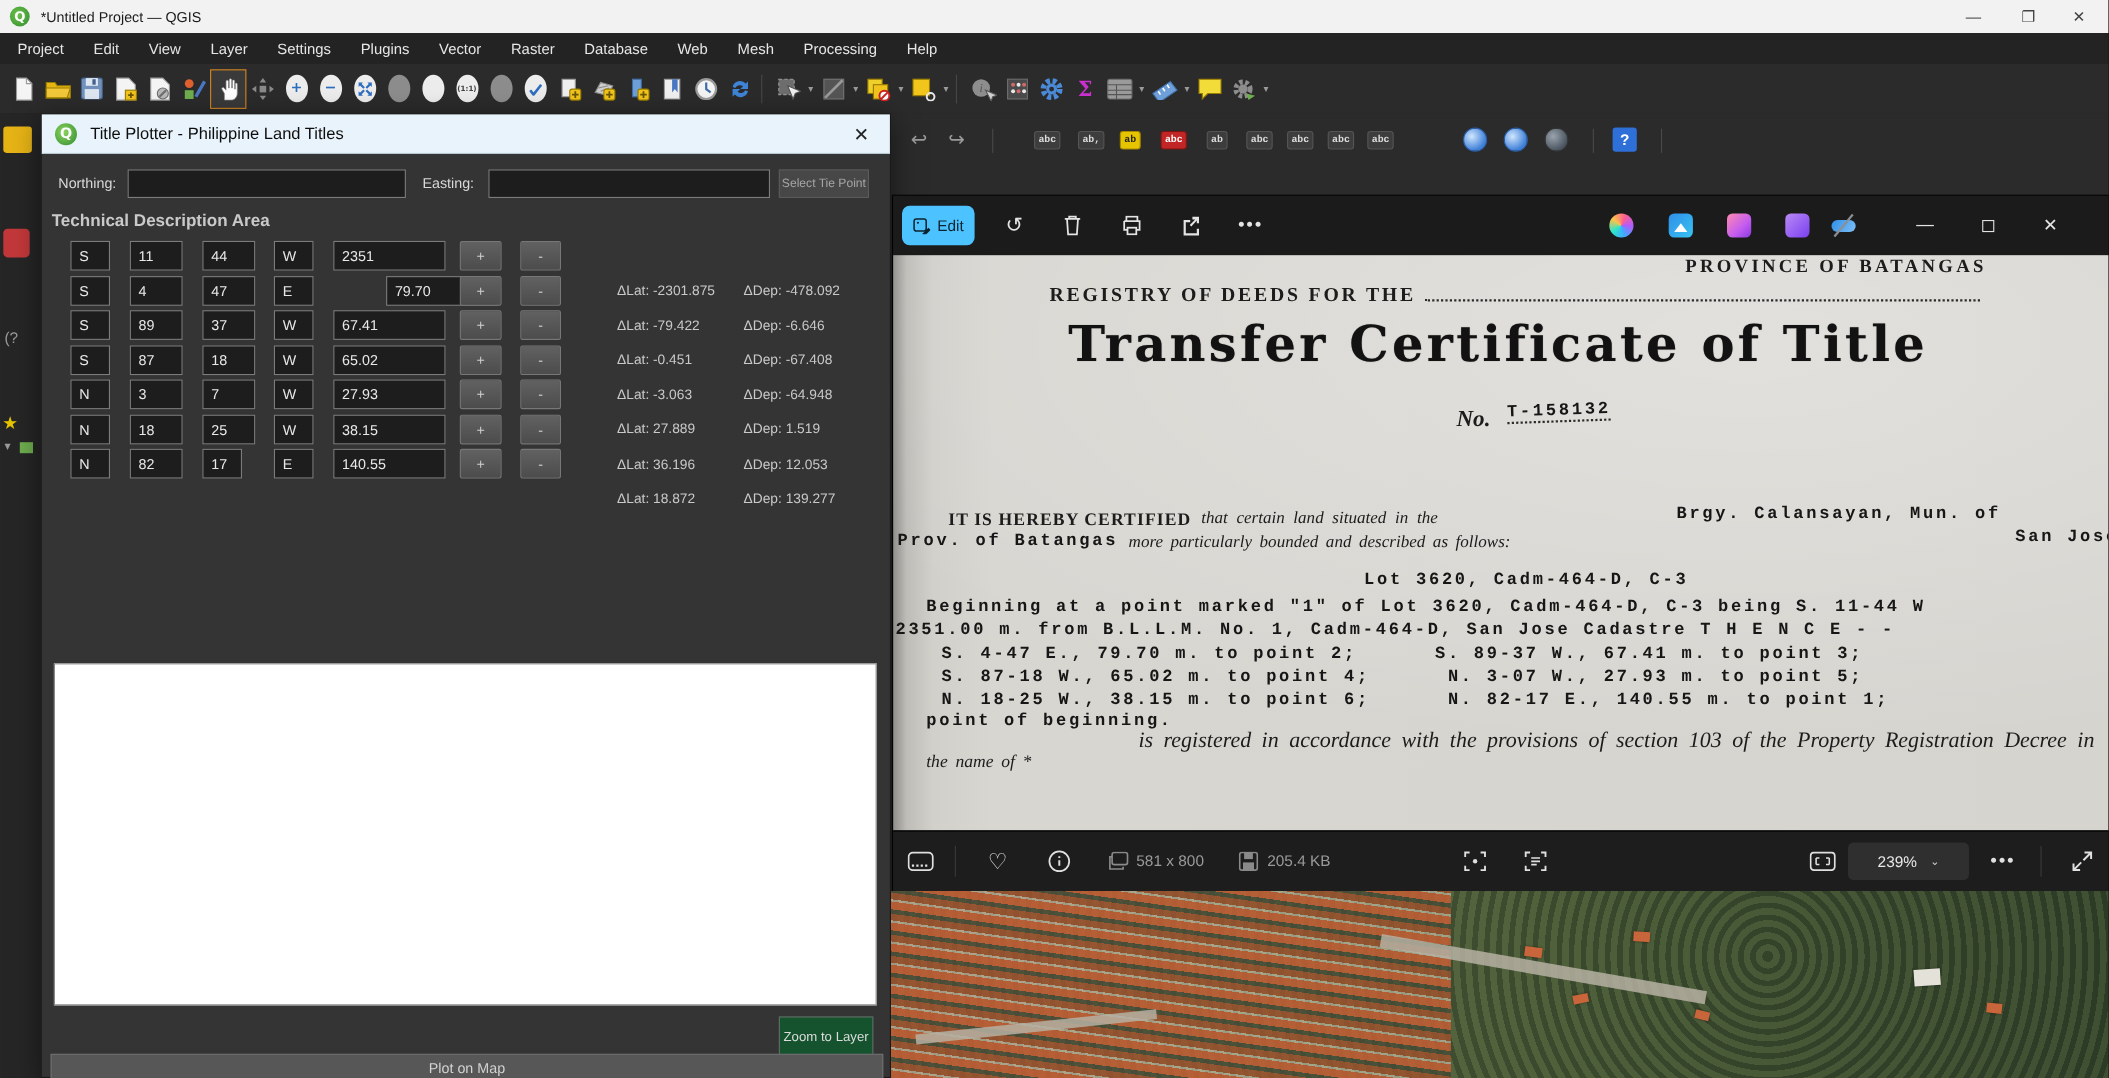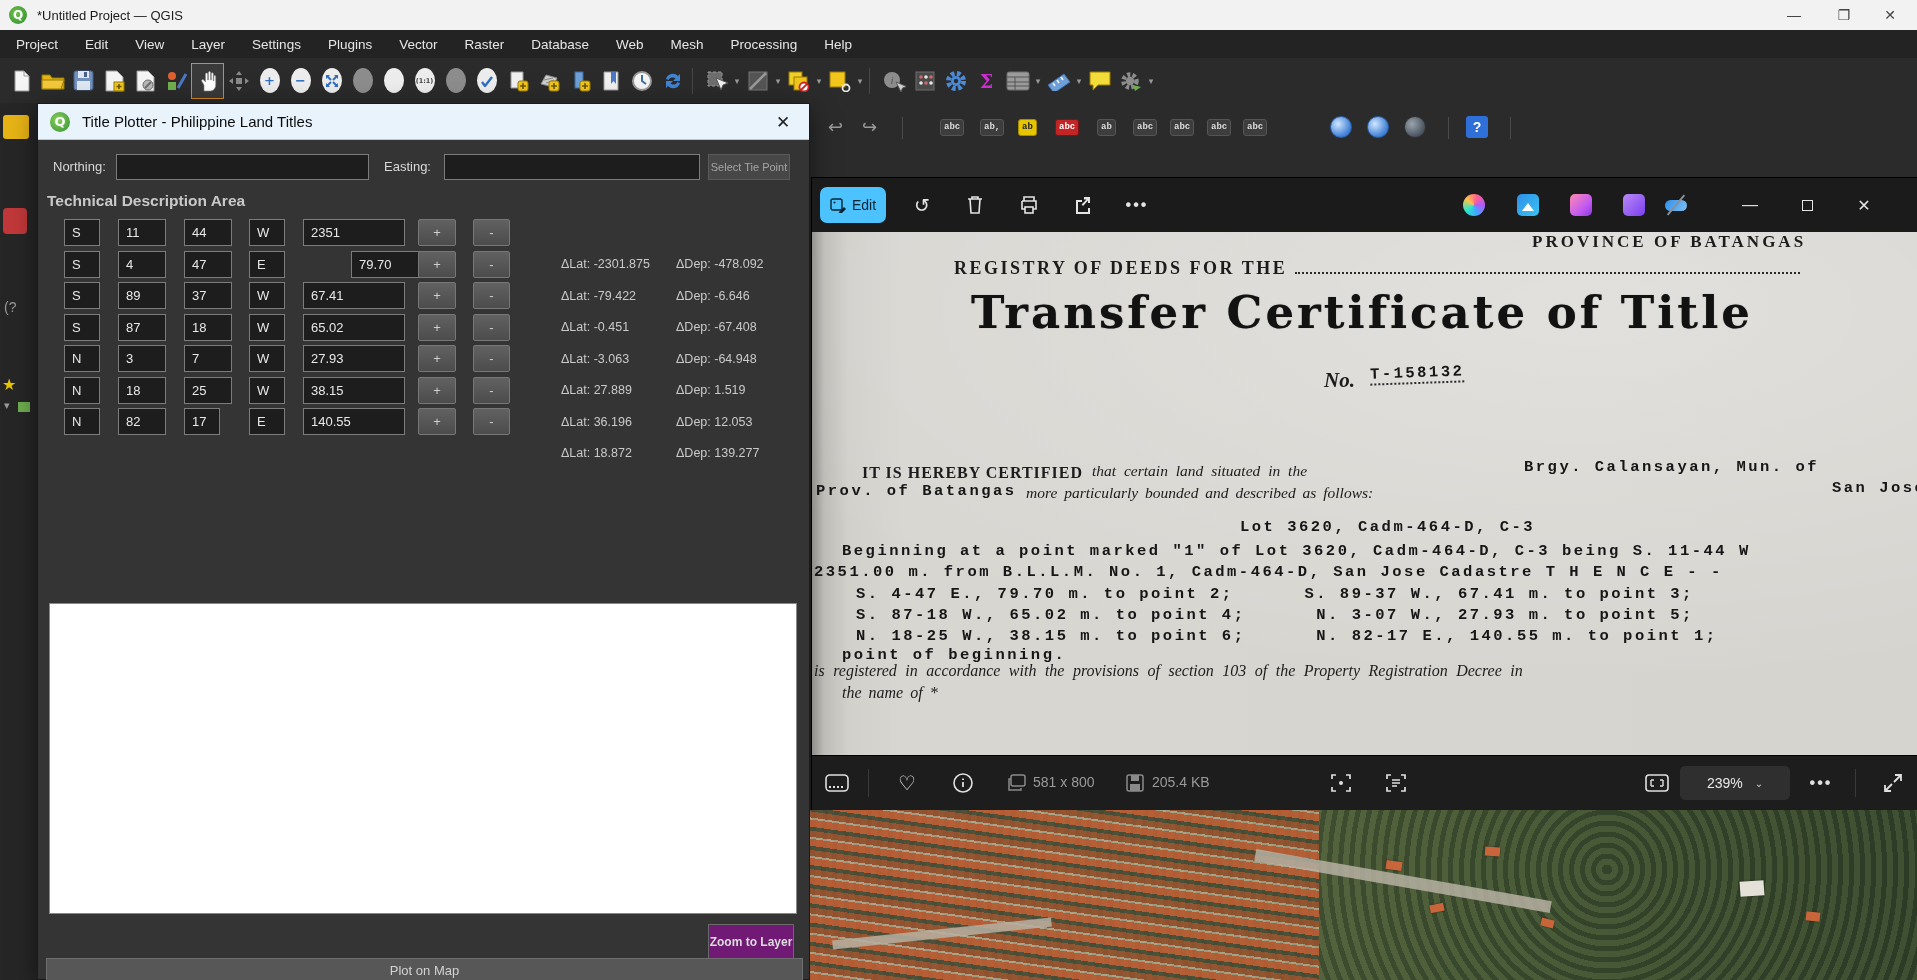--- a/index.html
+++ b/index.html
@@ -60,22 +60,22 @@
   .tiebtn{position:absolute;left:670px;top:50px;width:82px;height:26px;background:#474747;border:1px solid #5a5a5a;
           color:#a5a5a5;font-size:11px;display:flex;align-items:center;justify-content:center;}
   .dheading{position:absolute;left:9px;top:88px;font-size:15.5px;font-weight:700;color:#c9c9c9;}
   .trow{position:absolute;left:0;width:773px;height:27px;}
   .cell{position:absolute;top:0;height:27px;background:#1d1d1d;border:1px solid #7c7c7c;color:#e8e8e8;
         font-size:13px;line-height:25px;padding-left:7px;}
   .rbtn{position:absolute;top:0;height:27px;background:linear-gradient(#616161,#4c4c4c);border:1px solid #777;
         border-radius:2px;color:#cfcfcf;font-size:13px;display:flex;align-items:center;justify-content:center;}
   .dtext{position:absolute;top:0;height:27px;line-height:27px;color:#c9c9c9;font-size:12.5px;margin-top:32px;}
   .plotarea{position:absolute;left:11px;top:499px;width:748px;height:311px;background:#fff;border:1px solid #888;}
-  .zlbtn{position:absolute;left:670px;top:820px;width:86px;height:36px;background:#701a75;border:1px solid #6a6a6a;
-         color:#dcdcdc;font-size:12px;display:flex;align-items:center;justify-content:center;font-weight:bold;}
+  .zlbtn{position:absolute;left:670px;top:820px;width:86px;height:36px;background:#14532d;border:1px solid #6a6a6a;
+         color:#dcdcdc;font-size:12px;display:flex;align-items:center;justify-content:center;}
   .pmbar{position:absolute;left:8px;top:854px;width:757px;height:23px;background:#575757;border:1px solid #6e6e6e;
          color:#d2d2d2;font-size:13px;display:flex;align-items:flex-start;justify-content:center;padding-top:4px;}
 
   
   .photos{left:812px;top:178px;width:1105px;height:632px;background:#1c1c1c;box-shadow:0 0 0 1px #000;}
   .ptopbar{left:0;top:0;width:100%;height:54px;background:#1b1b1b;}
   .editbtn{position:absolute;left:8px;top:9px;width:66px;height:36px;border-radius:7px;background:#4cc2ff;
            display:flex;align-items:center;justify-content:center;gap:6px;color:#0b2430;font-size:14px;font-weight:400;}
   .pic{position:absolute;top:12px;width:30px;height:30px;display:flex;align-items:center;justify-content:center;color:#e4e4e4;}
   .fname{position:absolute;left:420px;top:18px;width:230px;text-align:center;color:#dcdcdc;font-size:13.5px;margin-top:44px;}
@@ -577,21 +577,21 @@
       <div class="abs tw" style="left:4px;top:250px;">Prov. of Batangas</div>
       <div class="abs serifi" style="left:214px;top:252px;font-size:15.5px;word-spacing:3px;">more particularly bounded and described as follows:</div>
 
       <div class="abs tw" style="left:428px;top:286px;">Lot 3620, Cadm-464-D, C-3</div>
       <div class="abs tw" style="left:30px;top:310px;">Beginning at a point marked "1" of Lot 3620, Cadm-464-D, C-3 being S. 11-44 W</div>
       <div class="abs tw" style="left:2px;top:331px;">2351.00 m. from B.L.L.M. No. 1, Cadm-464-D, San Jose Cadastre T H E N C E - -</div>
       <div class="abs tw" style="left:44px;top:353px;">S. 4-47 E., 79.70 m. to point 2;      S. 89-37 W., 67.41 m. to point 3;</div>
       <div class="abs tw" style="left:44px;top:374px;">S. 87-18 W., 65.02 m. to point 4;      N. 3-07 W., 27.93 m. to point 5;</div>
       <div class="abs tw" style="left:44px;top:395px;">N. 18-25 W., 38.15 m. to point 6;      N. 82-17 E., 140.55 m. to point 1;</div>
       <div class="abs tw" style="left:30px;top:414px;">point of beginning.</div>
-      <div class="abs serifi" style="left:2px;top:430px;width:1090px;font-size:16px;word-spacing:4.5px;">is registered in accordance with the provisions of section 103 of the Property Registration Decree in</div>
+      <div class="abs serifi" style="left:2px;top:430px;width:1090px;font-size:20px;word-spacing:4.5px;text-align:right;">is registered in accordance with the provisions of section 103 of the Property Registration Decree in</div>
       <div class="abs serifi" style="left:30px;top:452px;font-size:16px;word-spacing:3px;">the name of *</div>
     </div>
 
     <div class="abs pbottombar">
       <div class="bbi" style="left:10px;">
           <svg width="24" height="18">
             <rect x="1" y="1" width="22" height="16" rx="4" fill="none" stroke="#e0e0e0" stroke-width="1.6"></rect>
             <path d="M4 13h2M8 13h2M12 13h2M16 13h2" stroke="#e0e0e0" stroke-width="2"></path>
           </svg>
         </div>

